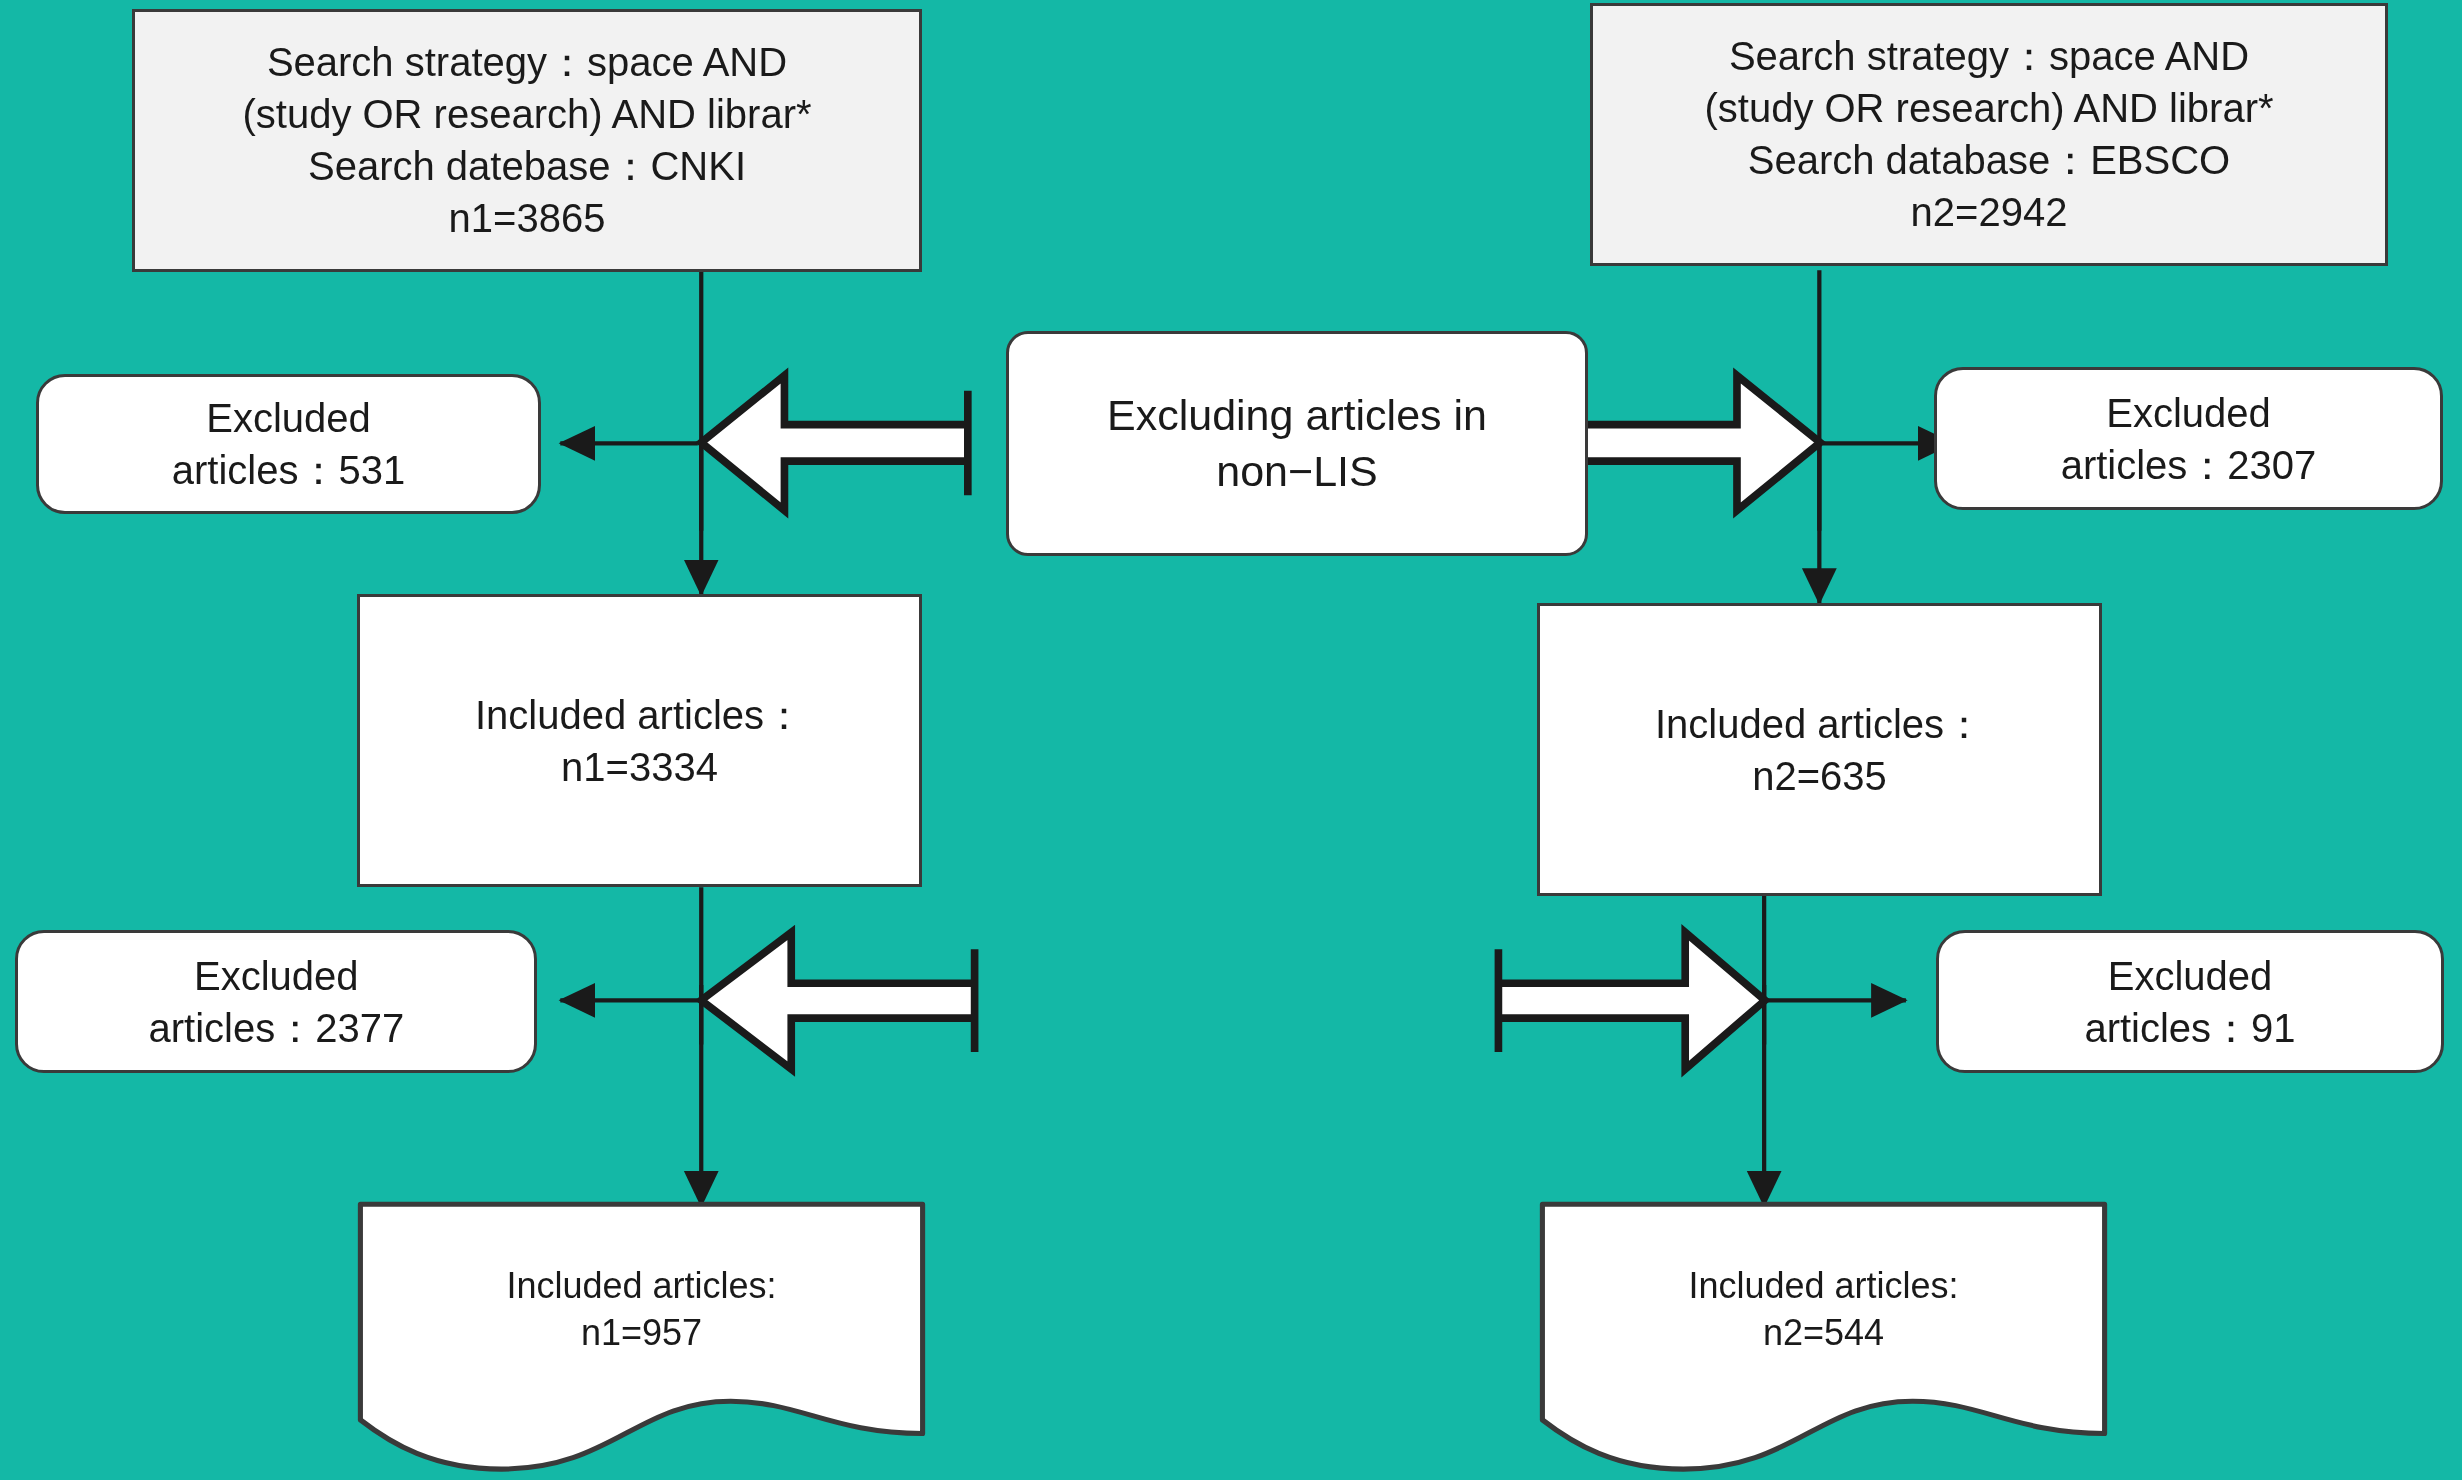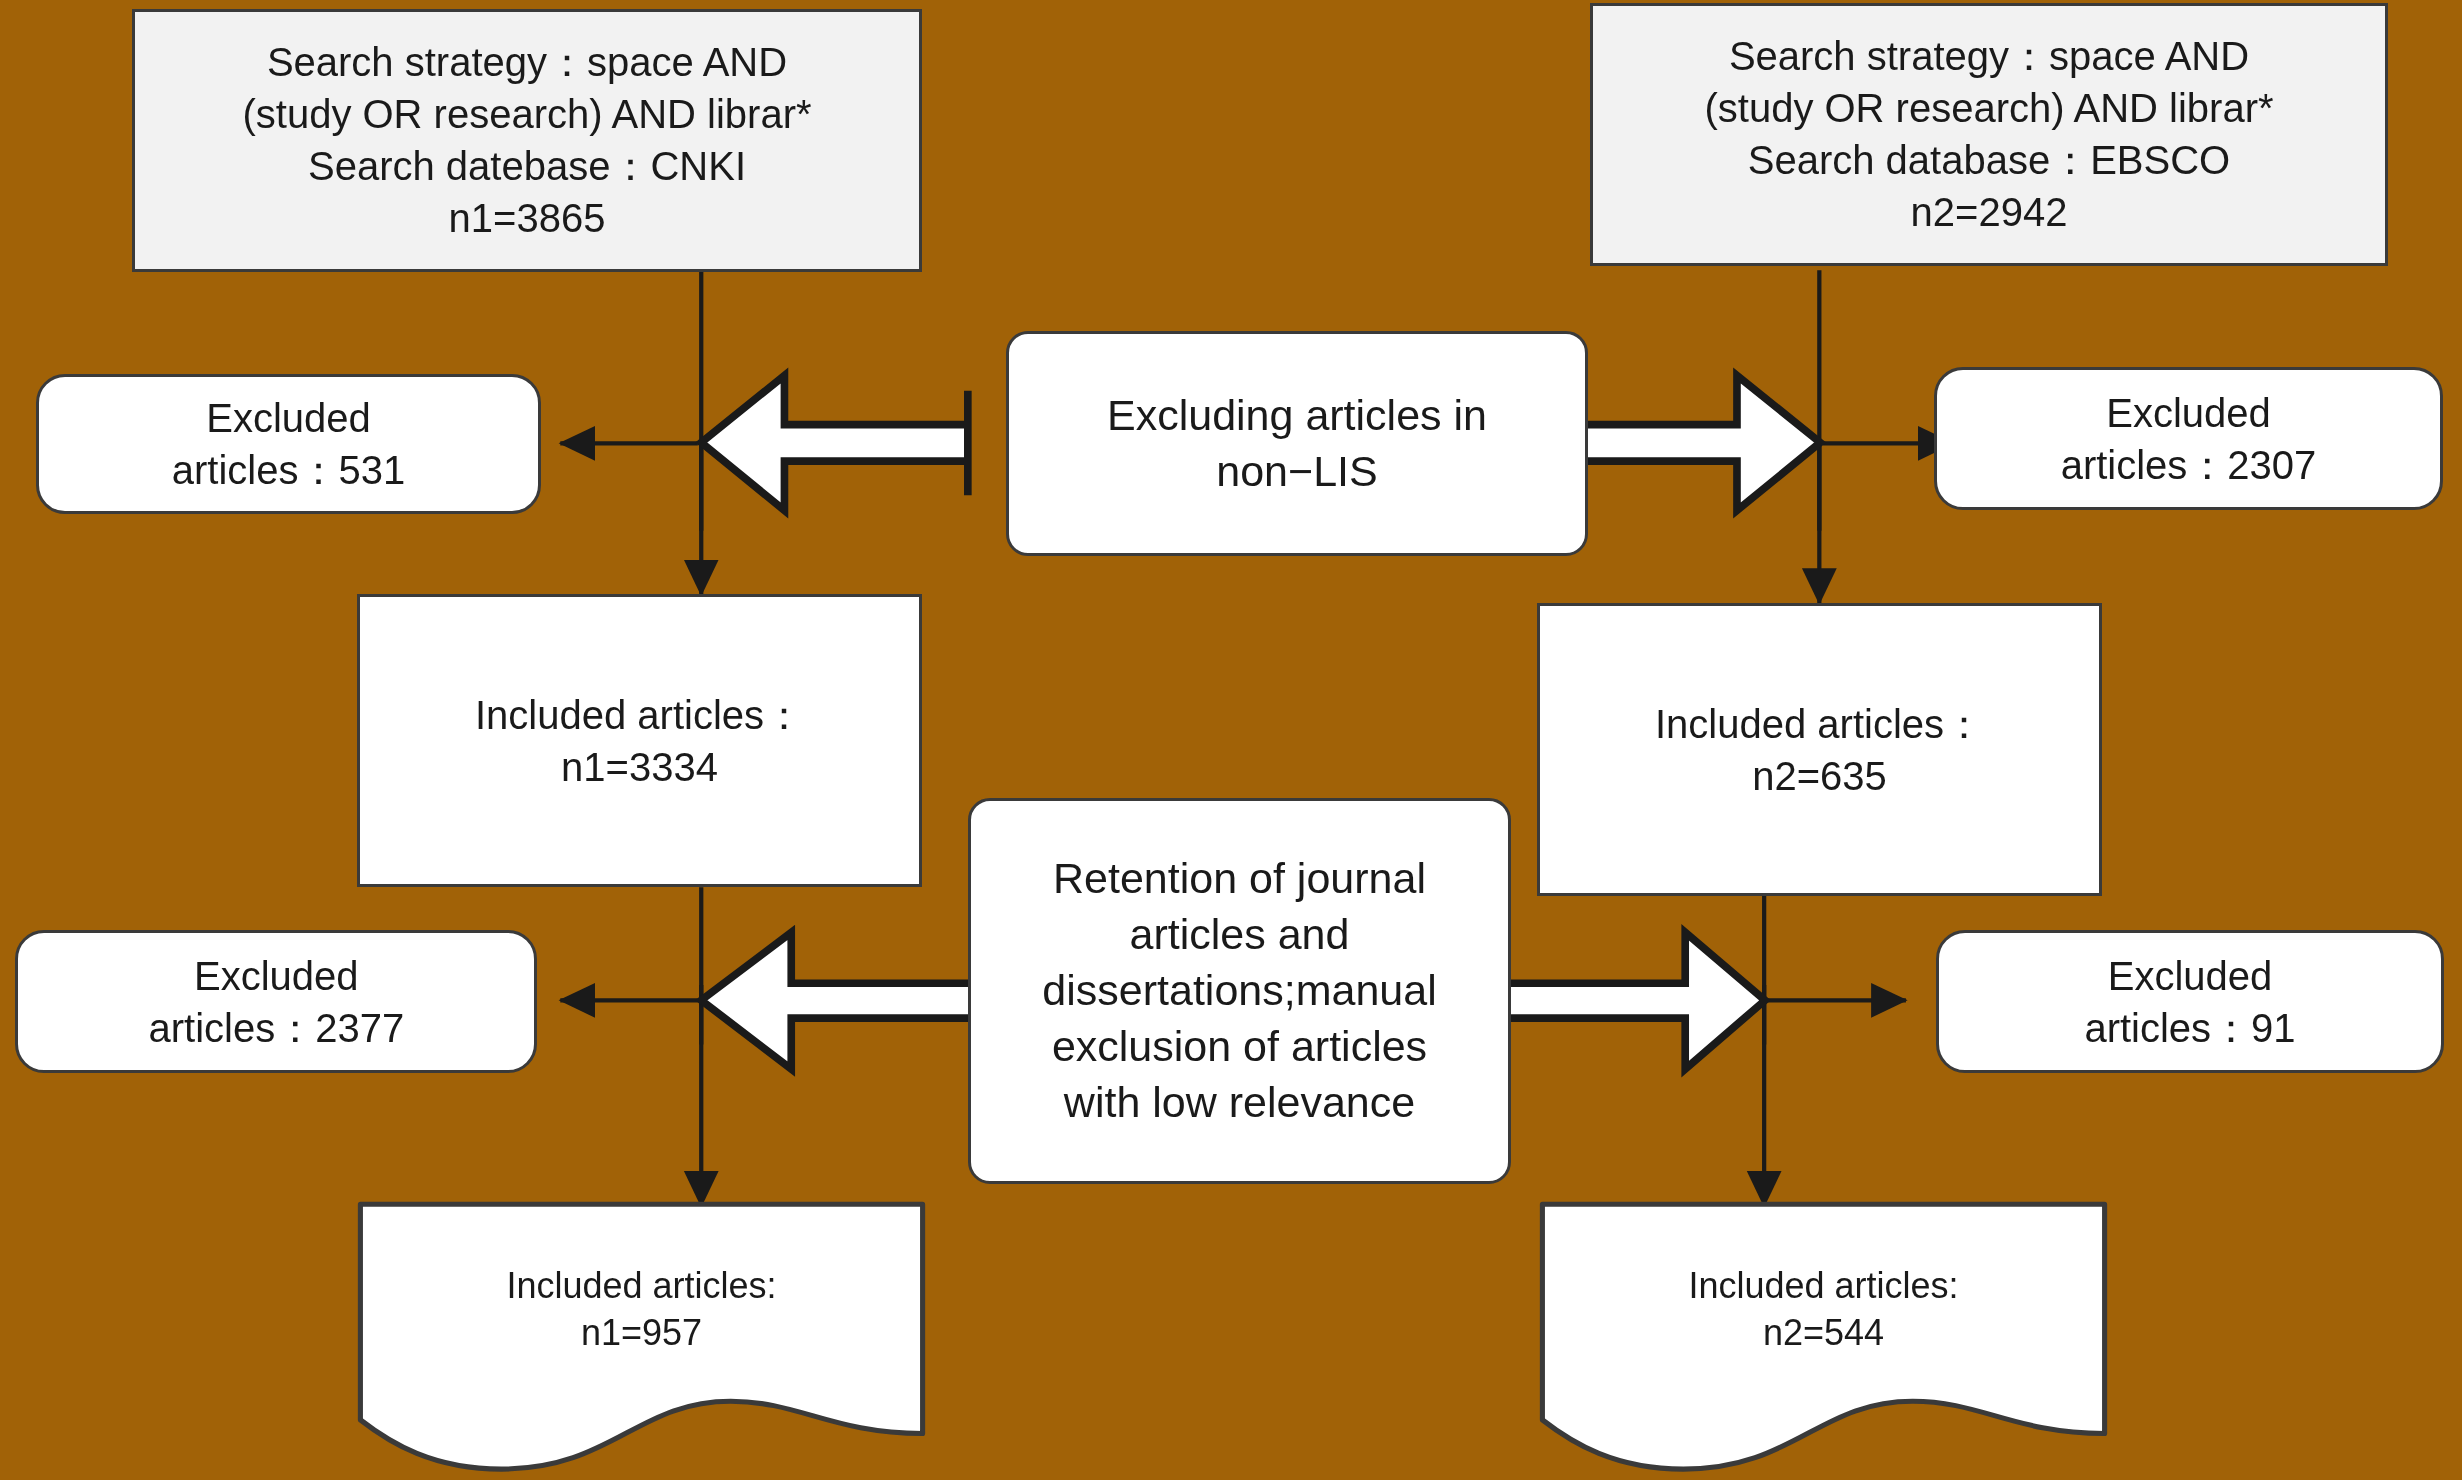--- a/index.html
+++ b/index.html
@@ -1,19 +1,19 @@
 <!DOCTYPE html>
 <html style="font-size:13.6px"><head>
 <meta charset="utf-8">
 <style>
   html,body{margin:0;padding:0;background:#ffffff;}
   #stage{
     position:relative;
     width:2462px;height:1481px;
-    background:#a16207;
+    background:#14b8a6;
     font-family:"Liberation Sans","DejaVu Sans",sans-serif;
     overflow:hidden;
   }
   .node{
     position:absolute;
     box-sizing:border-box;
     display:flex;
     align-items:center;
     justify-content:center;
     text-align:center;
@@ -151,27 +151,20 @@
   <div class="node box-included" style="left:357px;top:594px;width:565px;height:293px;">
     <div class="lines">Included articles：
 n1=3334</div>
   </div>
 
   <div class="node box-included" style="left:1537px;top:603px;width:565px;height:293px;">
     <div class="lines">Included articles：
 n2=635</div>
   </div>
 
-  <div class="node box-process" style="left:968px;top:798px;width:543px;height:386px;">
-    <div class="lines">Retention of journal
-articles and
-dissertations;manual
-exclusion of articles
-with low relevance</div>
-  </div>
 
   <div class="node box-excluded" style="left:15.3px;top:930px;width:522px;height:143px;">
     <div class="lines">Excluded
 articles：2377</div>
   </div>
 
   <div class="node box-excluded" style="left:1936px;top:930px;width:508px;height:143px;">
     <div class="lines">Excluded
 articles：91</div>
   </div>

